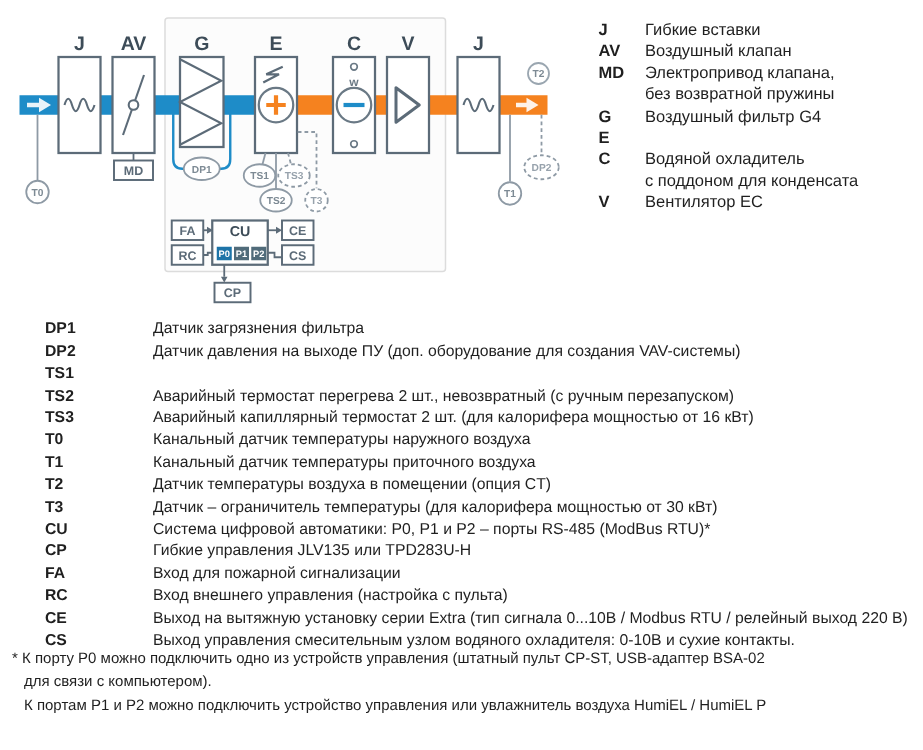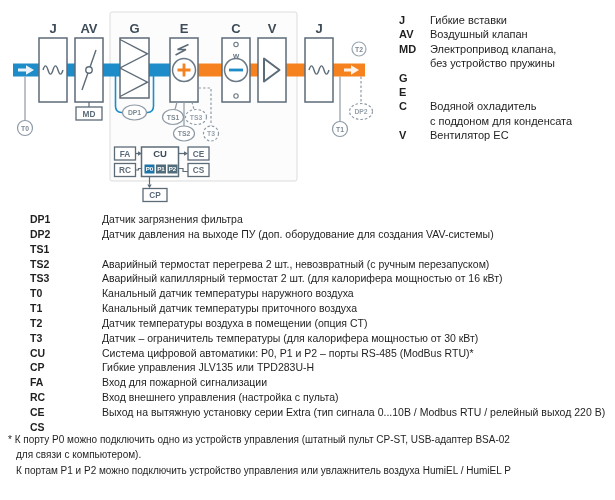--- a/index.html
+++ b/index.html
@@ -193,24 +193,25 @@
   <div class="leg-row">
       <span class="leg-abbr">AV</span>
       <span class="leg-text">Воздушный клапан</span>
     </div>
   <div class="leg-row">
       <span class="leg-abbr">MD</span>
       <span class="leg-text">Электропривод клапана,</span>
     </div>
   <div class="leg-row">
       <span class="leg-abbr"></span>
-      <span class="leg-text">без устройство пружины</span>
+      <span class="leg-text">без возвратной пружины</span>
     </div>
   <div class="leg-row">
       <span class="leg-abbr">G</span>
+      <span class="leg-text">Воздушный фильтр G4</span>
     </div>
   <div class="leg-row">
       <span class="leg-abbr">E</span>
     </div>
   <div class="leg-row">
       <span class="leg-abbr">C</span>
       <span class="leg-text">Водяной охладитель</span>
     </div>
   <div class="leg-row">
       <span class="leg-abbr"></span>
@@ -273,20 +274,21 @@
   <div class="ab-row">
       <span class="ab-abbr">RC</span>
       <span class="ab-text">Вход внешнего управления (настройка с пульта)</span>
     </div>
   <div class="ab-row">
       <span class="ab-abbr">CE</span>
       <span class="ab-text">Выход на вытяжную установку серии Extra (тип сигнала 0...10В / Modbus RTU / релейный выход 220 В)</span>
     </div>
   <div class="ab-row">
       <span class="ab-abbr">CS</span>
+      <span class="ab-text">Выход управления смесительным узлом водяного охладителя: 0-10В и сухие контакты.</span>
     </div>
 </div>
 
 <div class="abs footnote">
   <div>* К порту P0 можно подключить одно из устройств управления (штатный пульт CP-ST, USB-адаптер BSA-02</div>
   <div class="fn-cont">для связи с компьютером).</div>
   <div class="fn-cont">К портам P1 и P2 можно подключить устройство управления или увлажнитель воздуха HumiEL /  HumiEL P</div>
 </div>
 
 </body></html>

